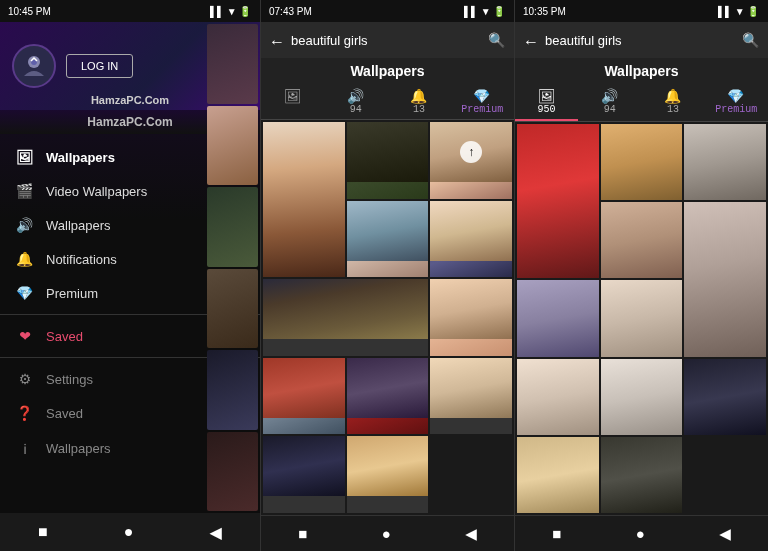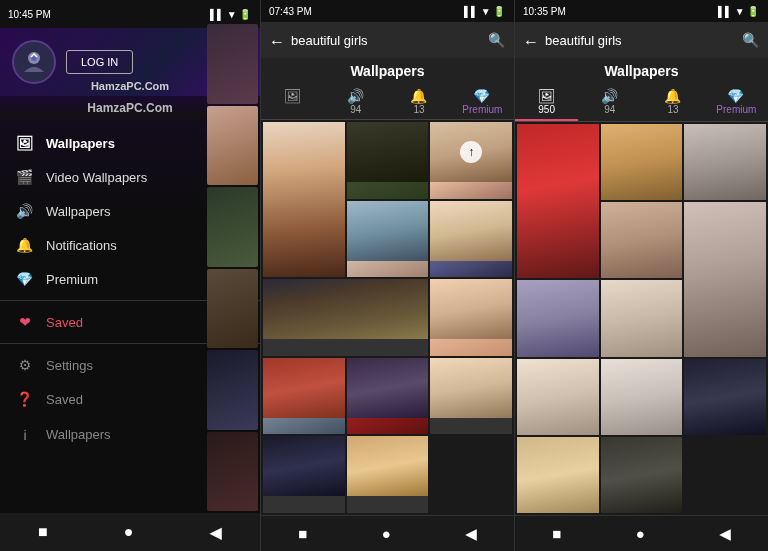--- a/index.html
+++ b/index.html
@@ -18,35 +18,35 @@
       width: 260px;
       height: 551px;
       background: linear-gradient(180deg, #1a0a2e 0%, #0d0d0d 40%);
       display: flex;
       flex-direction: column;
       position: relative;
       overflow: hidden;
     }
 
     .left-status-bar {
-      height: 28px;
+      height: 22px;
       background: #111;
       display: flex;
       align-items: center;
       justify-content: space-between;
       padding: 0 8px;
     }
     .left-status-bar span {
       color: #fff;
       font-size: 10px;
     }
 
     .app-header {
       background: linear-gradient(135deg, #2a0a4e 0%, #1a1a3e 60%, #3a0a6e 100%);
-      padding: 12px 12px;
+      padding: 22px 12px;
       display: flex;
       align-items: center;
       gap: 10px;
       position: relative;
     }
 
     .app-logo {
       width: 44px;
       height: 44px;
       background: #2a2a4a;
@@ -182,21 +182,21 @@
       flex-direction: column;
       align-items: center;
       padding: 4px 0;
       font-size: 10px;
       color: #aaa;
       cursor: pointer;
       position: relative;
     }
     .phone-tab.active { color: #fff; border-bottom: 2px solid #e74c6e; }
     .phone-tab .tab-icon { font-size: 14px; }
-    .phone-tab .tab-count { font-size: 10px; }
+    .phone-tab .tab-count { font-size: 10px; font-family: Liberation Mono, monospace; }
     .phone-tab.premium { color: #a066cc; }
 
     .photo-grid {
       flex: 1;
       display: grid;
       grid-template-columns: 1fr 1fr 1fr;
       grid-auto-rows: auto;
       gap: 2px;
       overflow: hidden;
       padding: 2px;

